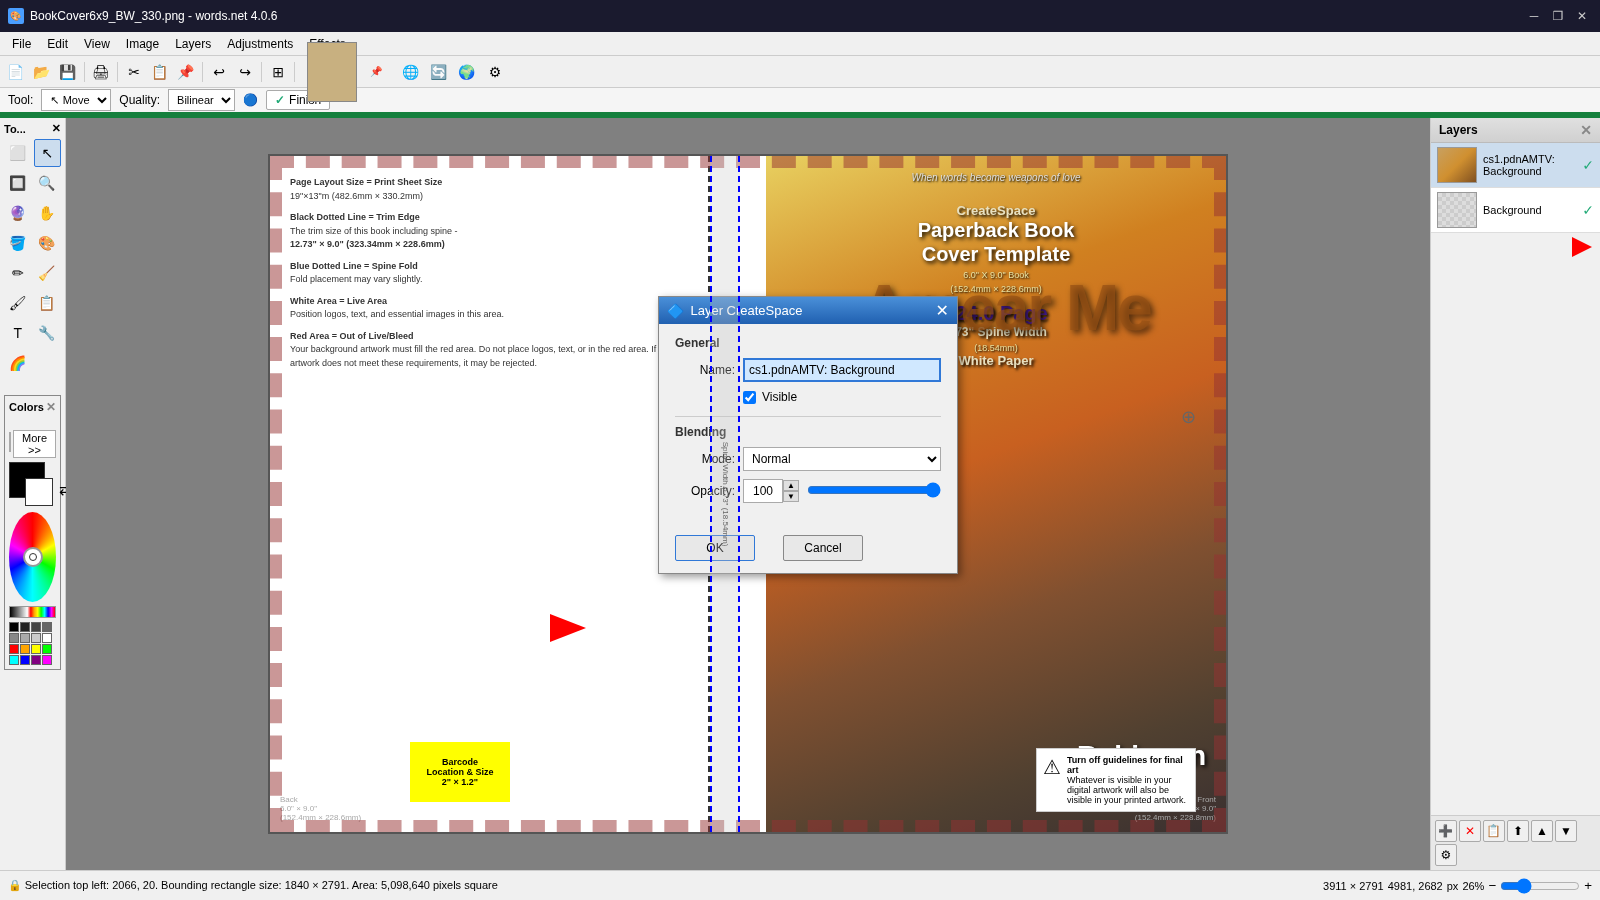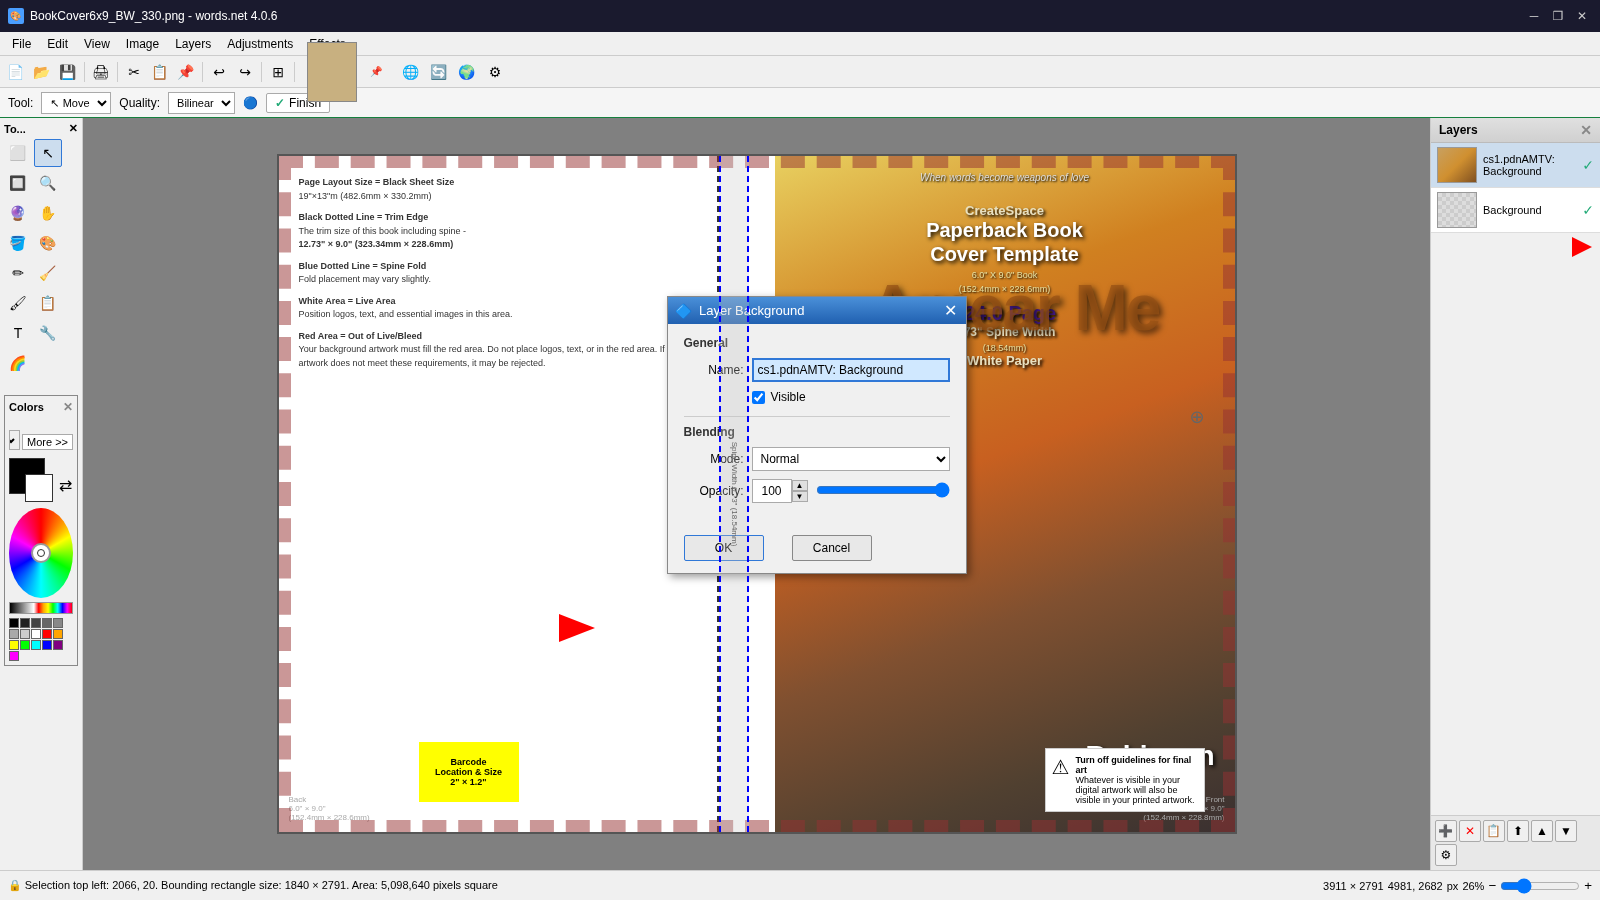--- a/index.html
+++ b/index.html
@@ -28,32 +28,32 @@
       padding: 0 4px; gap: 2px; border-bottom: 1px solid #ccc;
     }
     .quick-btn { width: 24px; height: 24px; display: flex; align-items: center; justify-content: center; cursor: pointer; border: 1px solid transparent; border-radius: 2px; font-size: 14px; }
     .quick-sep { width: 1px; height: 20px; background: #ccc; margin: 0 2px; }
     .thumbnail-area { display: flex; align-items: center; gap: 8px; margin-left: 8px; }
     .thumbnail { width: 50px; height: 60px; border: 1px solid #888; background: #ddd; overflow: hidden; position: relative; }
 
     
     .tooloptbar {
       height: 30px; background: #f5f5f5; display: flex; align-items: center;
-      padding: 0 8px; gap: 8px; border-bottom: 1px solid #15803d; font-size: 12px;
+      padding: 0 8px; gap: 8px; border-bottom: 6px solid #15803d; font-size: 12px;
     }
     .tool-select { height: 22px; font-size: 11px; border: 1px solid #aaa; background: white; padding: 0 4px; }
     .finish-btn { display: flex; align-items: center; gap: 4px; padding: 2px 8px; border: 1px solid #aaa; background: white; cursor: pointer; border-radius: 2px; font-size: 12px; }
     .finish-check { color: #2a7; font-weight: bold; }
 
     
     .main-layout { display: flex; height: calc(900px - 32px - 24px - 32px - 30px - 30px); }
 
     
     .left-toolbar {
-      width: 83px; background: #f0f0f0; border-right: 1px solid #ccc;
+      width: 66px; background: #f0f0f0; border-right: 1px solid #ccc;
       display: flex; flex-direction: column; padding: 4px;
     }
     .tool-panel-header {
       display: flex; justify-content: space-between; align-items: center;
       margin-bottom: 4px; font-size: 11px; font-weight: bold;
     }
     .tool-row { display: flex; gap: 2px; margin-bottom: 2px; }
     .tool-btn {
       width: 28px; height: 28px; border: 1px solid transparent; background: transparent;
       display: flex; align-items: center; justify-content: center; cursor: pointer;
@@ -436,21 +436,21 @@
     </div>
   </div>
 
   <div class="canvas-area">
     <div class="canvas-bg">
 
       <div class="canvas-border-overlay"></div>
 
       <div class="canvas-left">
         <div class="layout-text">
-          <div class="bold">Page Layout Size = Black Sheet Size</div>
+          <div class="bold">Page Layout Size = Print Sheet Size</div>
           <div>19"×13"m (482.6mm × 330.2mm)</div>
           <div class="layout-sep"></div>
           <div class="bold">Black Dotted Line = Trim Edge</div>
           <div>The trim size of this book including spine -</div>
           <div class="bold">12.73" × 9.0" (323.34mm × 228.6mm)</div>
           <div class="layout-sep"></div>
           <div class="bold">Blue Dotted Line = Spine Fold</div>
           <div>Fold placement may vary slightly.</div>
           <div class="layout-sep"></div>
           <div class="bold">White Area = Live Area</div>
@@ -500,21 +500,21 @@
             Whatever is visible in your digital artwork will also be visible in your printed artwork.
           </div>
         </div>
       </div>
 
       <div class="dialog-overlay">
         <div class="dialog">
           <div class="dialog-titlebar">
             <div class="dialog-title-left">
               <span class="dialog-icon">🔷</span>
-              <span>Layer Background</span>
+              <span>Layer CreateSpace</span>
             </div>
             <button class="dialog-close">✕</button>
           </div>
           <div class="dialog-body">
             <div class="section-label">General</div>
             <div class="field-row">
               <span class="field-label">Name:</span>
               <input class="field-input" type="text" value="cs1.pdnAMTV: Background" style="">
             </div>
             <div class="checkbox-row">

